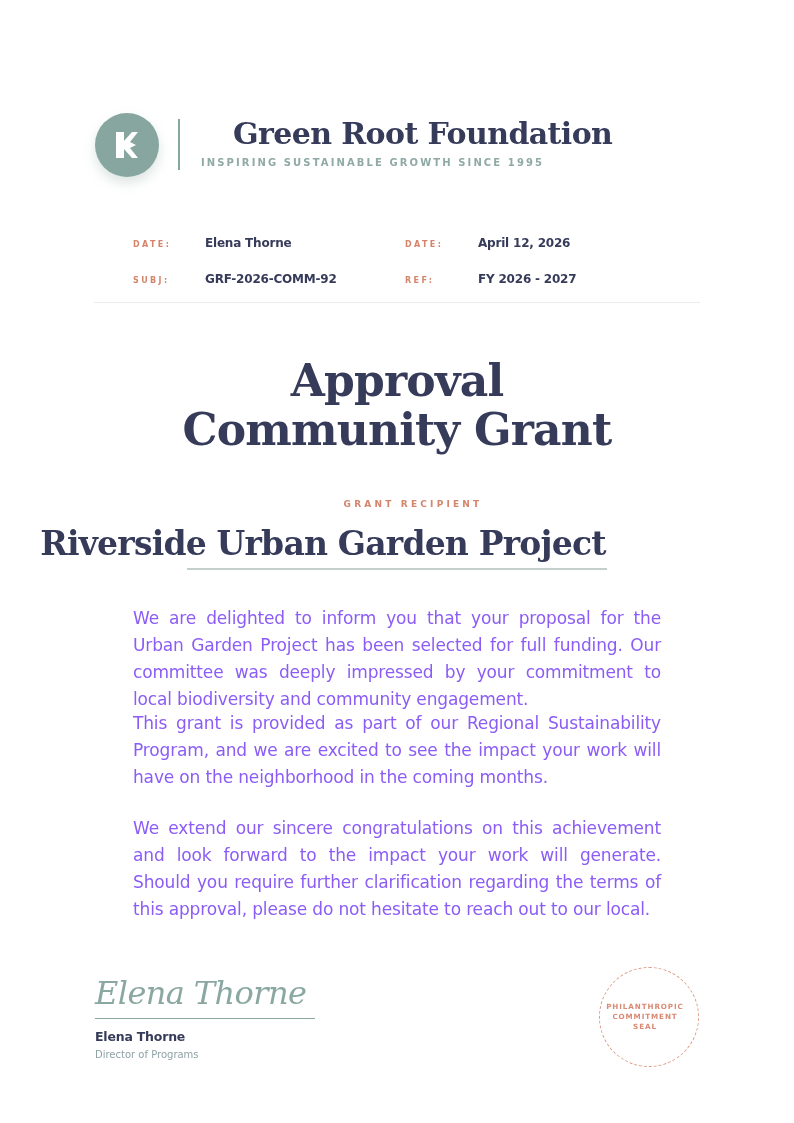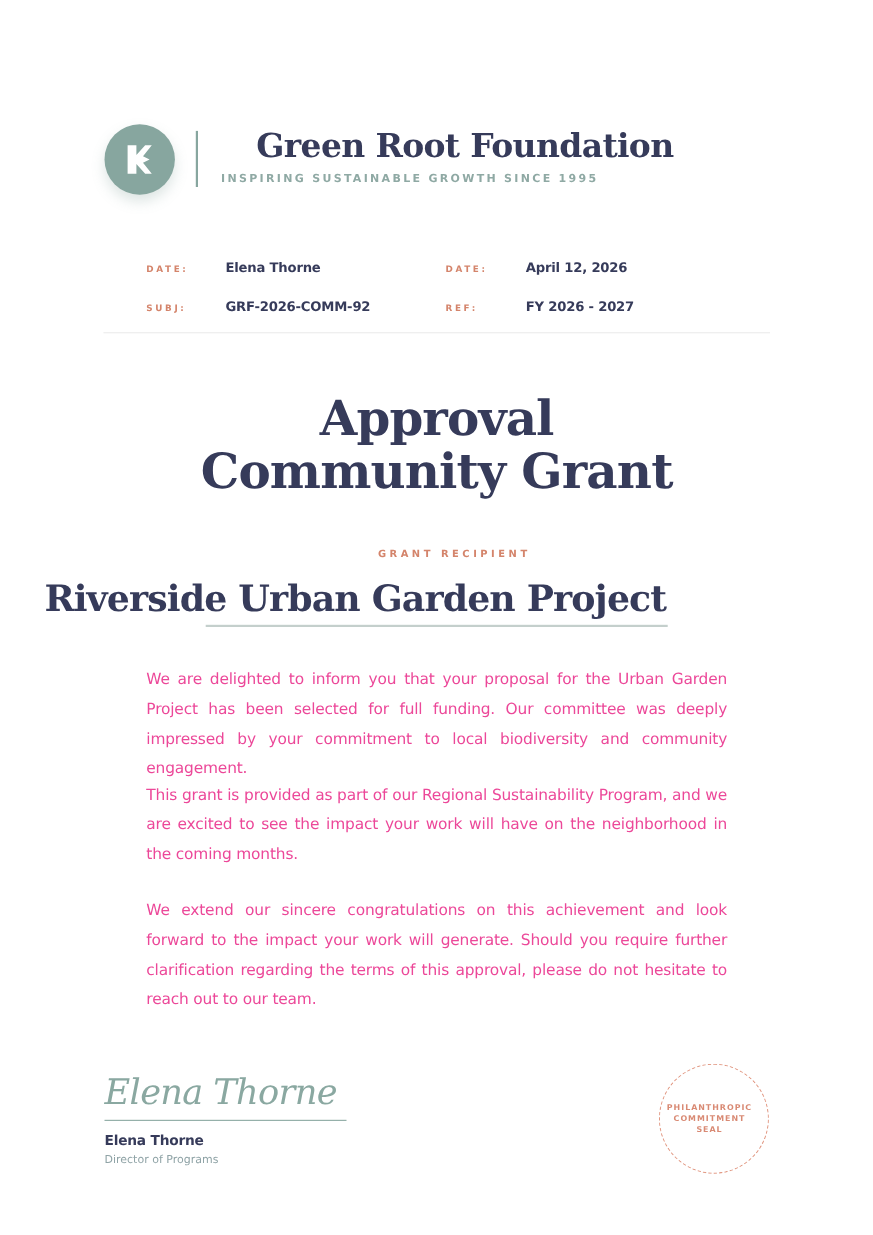--- a/index.html
+++ b/index.html
@@ -47,22 +47,22 @@
     }
     .recipient-name {
       position: absolute; left: 0; top: 524px; width: 646px; text-align: center;
       font-family: "DejaVu Serif", serif; font-weight: bold; font-size: 33px;
       color: #363b5a; letter-spacing: -0.8px; white-space: nowrap;
     }
     .recipient-underline { position: absolute; left: 187px; top: 568px; width: 420px; height: 2px; background: #c4cfcc; }
 
     .body-text {
       position: absolute; left: 133px; width: 528px;
-      font-family: "DejaVu Sans", sans-serif; font-size: 14px; line-height: 27px;
-      color: #ec4899; text-align: justify; letter-spacing: -0.15px;
+      font-family: "DejaVu Sans", sans-serif; font-size: 17px; line-height: 27px;
+      color: #8b5cf6; text-align: justify; letter-spacing: -0.15px;
     }
 
     .signature-script {
       position: absolute; left: 95px; top: 974px;
       font-family: "DejaVu Serif", serif; font-style: italic; font-size: 32px;
       color: #8aa8a1; white-space: nowrap; letter-spacing: -0.6px;
     }
     .signature-line { position: absolute; left: 95px; top: 1018px; width: 220px; height: 1px; background: #8aa8a1; }
     .signer-name {
       position: absolute; left: 95px; top: 1029px;
@@ -113,21 +113,21 @@
   <div>Approval</div>
   <div>Community Grant</div>
 </div>
 
 <div class="recipient-label">GRANT RECIPIENT</div>
 <div class="recipient-name">Riverside Urban Garden Project</div>
 <div class="recipient-underline"></div>
 
 <p class="body-text" style="top:605px;">We are delighted to inform you that your proposal for the Urban Garden Project has been selected for full funding. Our committee was deeply impressed by your commitment to local biodiversity and community engagement.</p>
 <p class="body-text" style="top:710px;">This grant is provided as part of our Regional Sustainability Program, and we are excited to see the impact your work will have on the neighborhood in the coming months.</p>
-<p class="body-text" style="top:815px;">We extend our sincere congratulations on this achievement and look forward to the impact your work will generate. Should you require further clarification regarding the terms of this approval, please do not hesitate to reach out to our team.</p>
+<p class="body-text" style="top:815px;">We extend our sincere congratulations on this achievement and look forward to the impact your work will generate. Should you require further clarification regarding the terms of this approval, please do not hesitate to reach out to our local.</p>
 
 <div class="signature-script">Elena Thorne</div>
 <div class="signature-line"></div>
 <div class="signer-name">Elena Thorne</div>
 <div class="signer-title">Director of Programs</div>
 
 <div class="seal">
   <div class="seal-text">
     <div>PHILANTHROPIC</div>
     <div>COMMITMENT</div>

